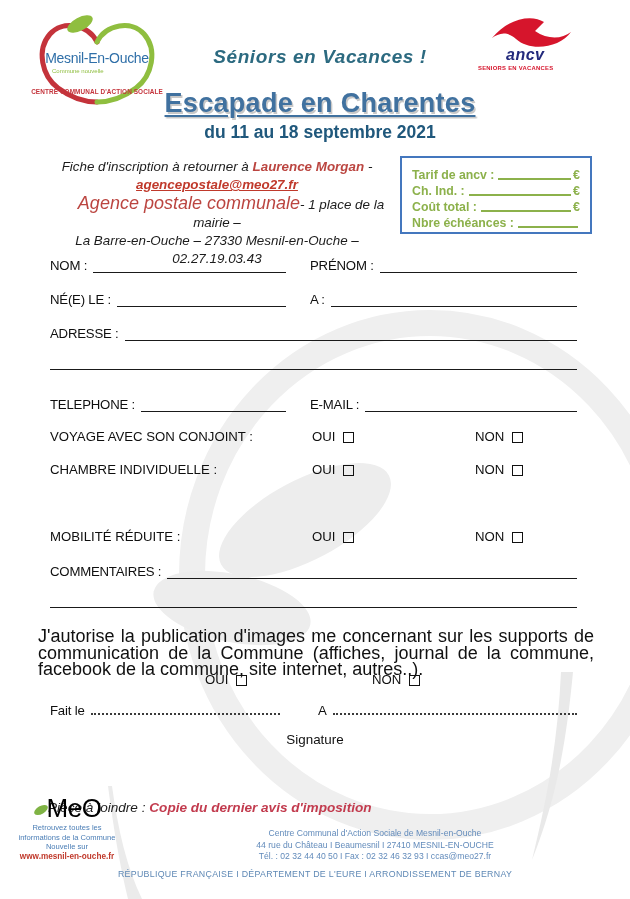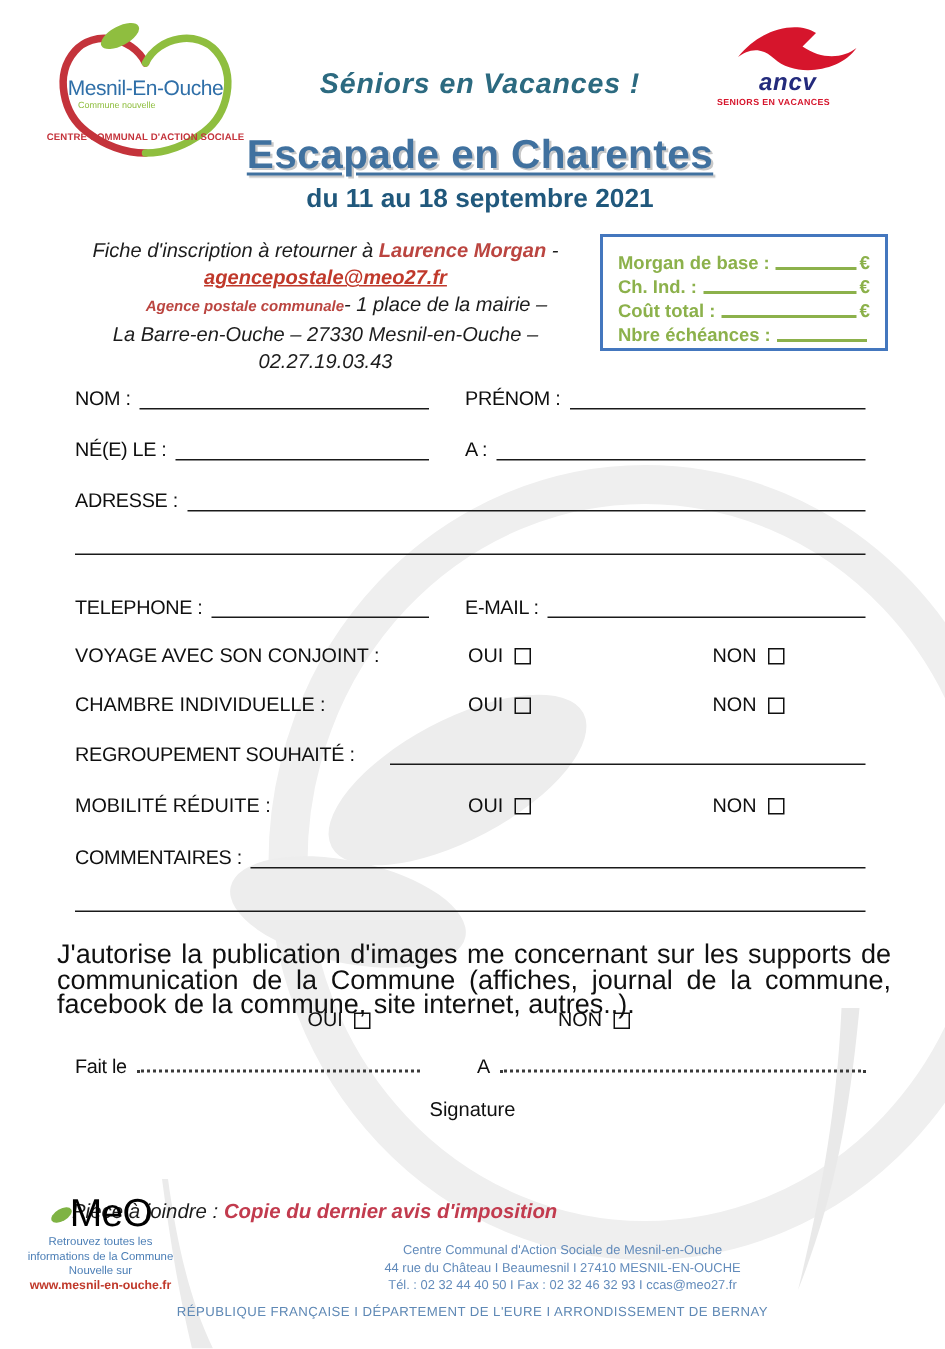--- a/index.html
+++ b/index.html
@@ -33,21 +33,21 @@
   .ancv-word { margin-top:-6px; font-size:16px; font-weight:bold; font-style:italic;
     color:#232A7C; letter-spacing:0.5px; padding-left:28px; }
   .ancv-caption { margin-top:1px; font-size:5.9px; font-weight:bold; color:#D6152C;
     letter-spacing:0.25px; }
 
   
   .contact { position:absolute; left:38px; top:158px; width:358px; text-align:center;
     font-size:13.4px; font-style:italic; line-height:18px; color:#1c1c1c; }
   .red-bold { color:#BB4540; font-weight:bold; }
   .contact-email { color:#C0392B; font-weight:bold; text-decoration:underline; cursor:pointer; }
-  .apc { color:#BB4540; font-weight:bold; font-size:10px; font-style:italic;margin-left:28px; }
+  .apc { color:#BB4540; font-weight:normal; font-size:18px; font-style:italic;margin-left:28px; }
 
   
   .tarif-box { position:absolute; left:400px; top:156px; width:192px; height:78px;
     border:2px solid #4477BE; padding:8px 10px 6px 10px; }
   .trow { display:flex; align-items:flex-end; height:16px; color:#8CB14B;
     font-size:12.3px; font-weight:bold; }
   .trow .tlabel { white-space:nowrap; }
   .trow .tline { flex:1; border-bottom:2px solid #8CB14B; margin:0 2px 2px 4px; }
   .trow .tsuffix { font-size:12.5px; }
 
@@ -132,21 +132,21 @@
       <span class="contact-email">agencepostale@meo27.fr</span>
     </div>
     <div>
       <span class="apc">Agence postale communale</span><span>- 1 place de la mairie –</span>
     </div>
     <div>La Barre-en-Ouche – 27330 Mesnil-en-Ouche – 02.27.19.03.43</div>
   </div>
 
   <div class="tarif-box">
     <div class="trow">
-      <span class="tlabel">Morgan de base :</span>
+      <span class="tlabel">Tarif de ancv :</span>
       <span class="tline"></span>
       <span class="tsuffix">€</span>
     </div>
     <div class="trow">
       <span class="tlabel">Ch. Ind. :</span>
       <span class="tline"></span>
       <span class="tsuffix">€</span>
     </div>
     <div class="trow">
       <span class="tlabel">Coût total :</span>
@@ -209,24 +209,20 @@
   </div>
   <div class="ouinon" style="left:312px; top:460px;">
     <span>OUI</span>
       <span class="checkbox"></span>
   </div>
   <div class="ouinon" style="left:475px; top:460px;">
     <span>NON</span>
       <span class="checkbox"></span>
   </div>
 
-  <div class="cell" style="left:50px; top:492px; width:527px;">
-    <span>REGROUPEMENT SOUHAITÉ :</span>
-      <span class="fline" style="margin-left:24px;"></span>
-  </div>
 
   <div class="ouinon" style="left:50px; top:527px;">
     <span>MOBILITÉ RÉDUITE :</span>
   </div>
   <div class="ouinon" style="left:312px; top:527px;">
     <span>OUI</span>
       <span class="checkbox"></span>
   </div>
   <div class="ouinon" style="left:475px; top:527px;">
     <span>NON</span>

